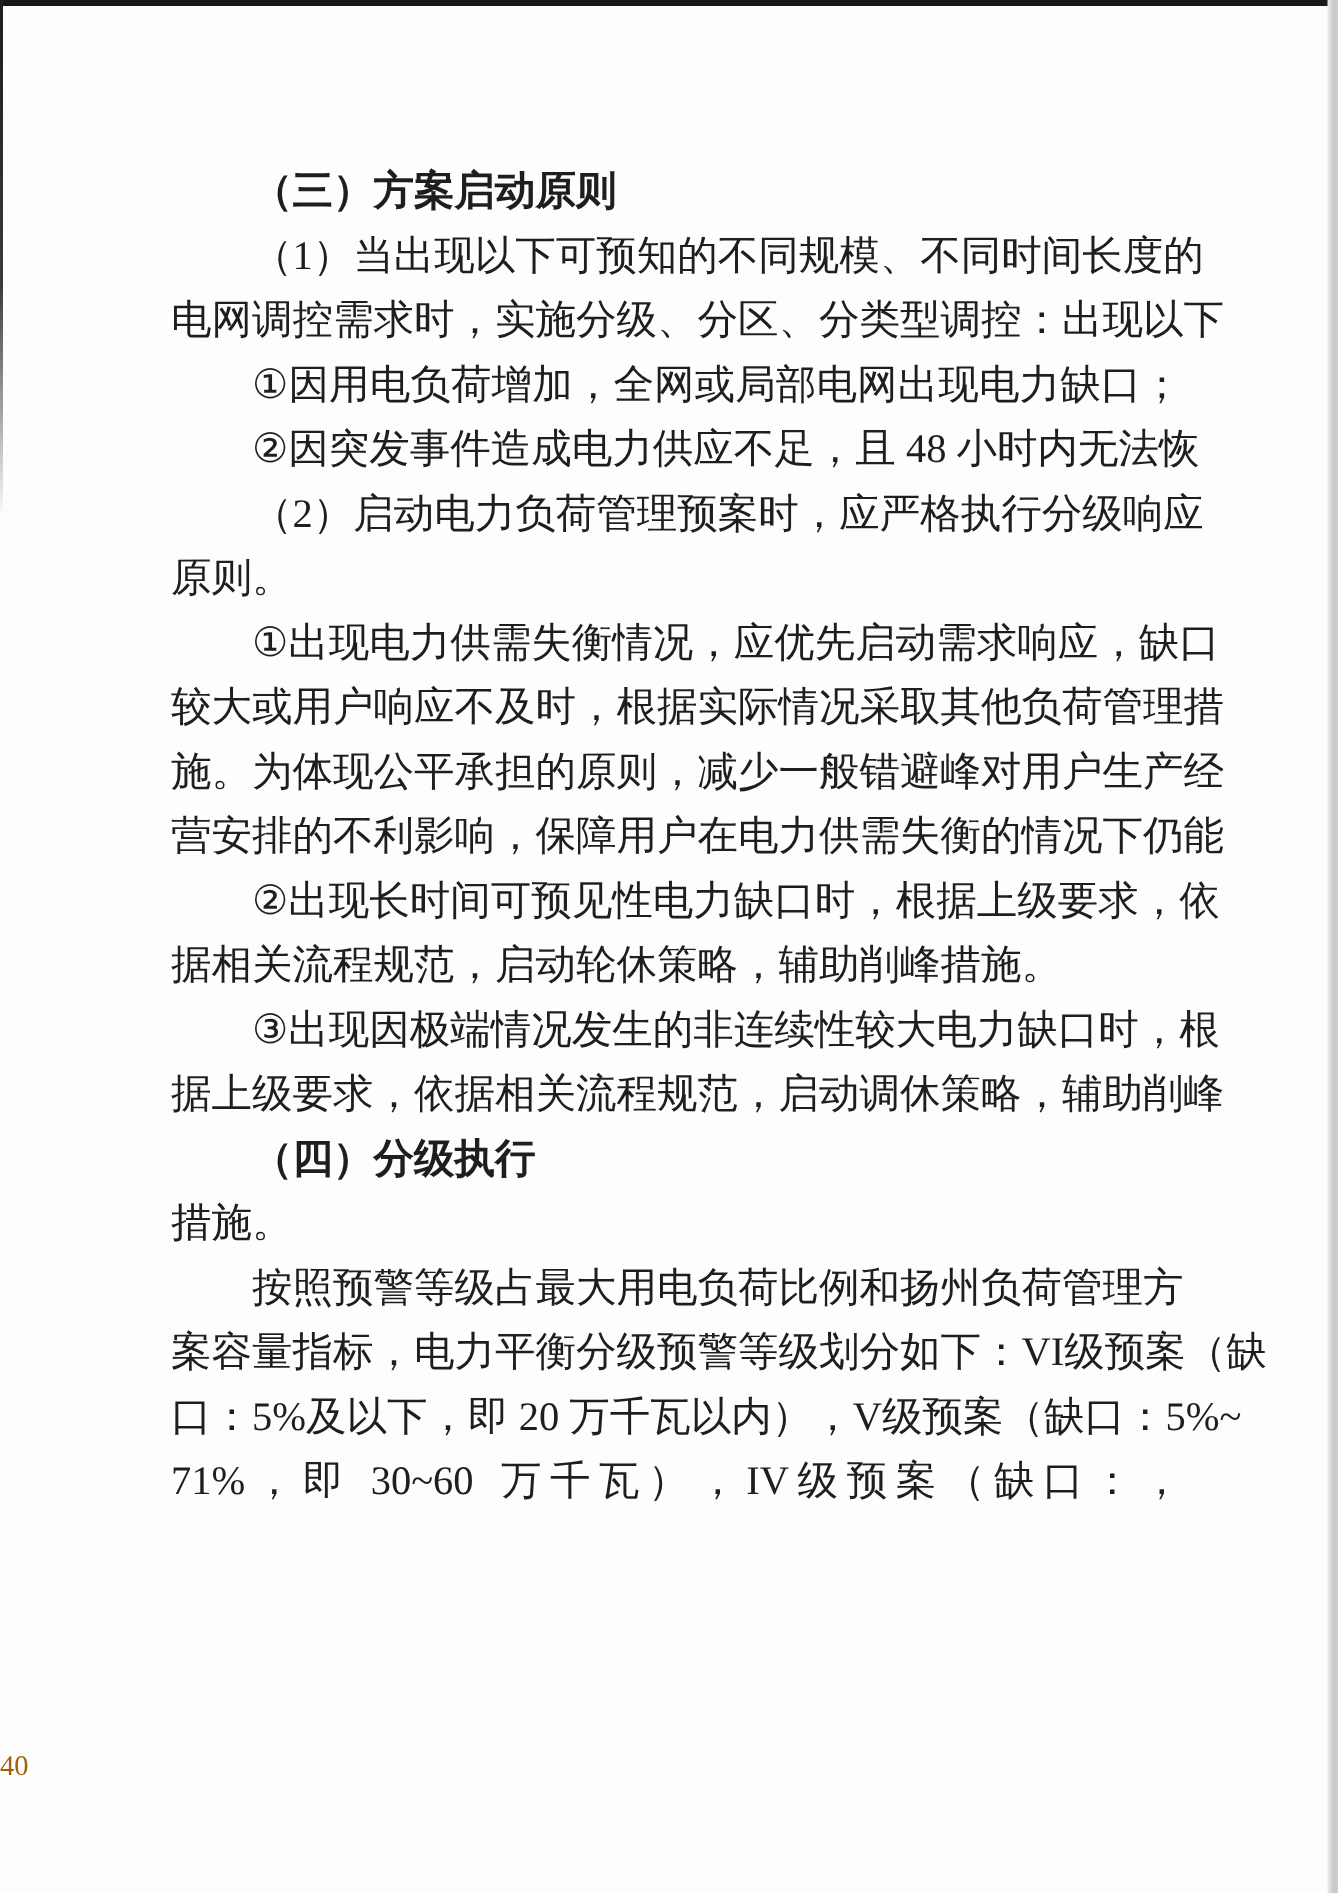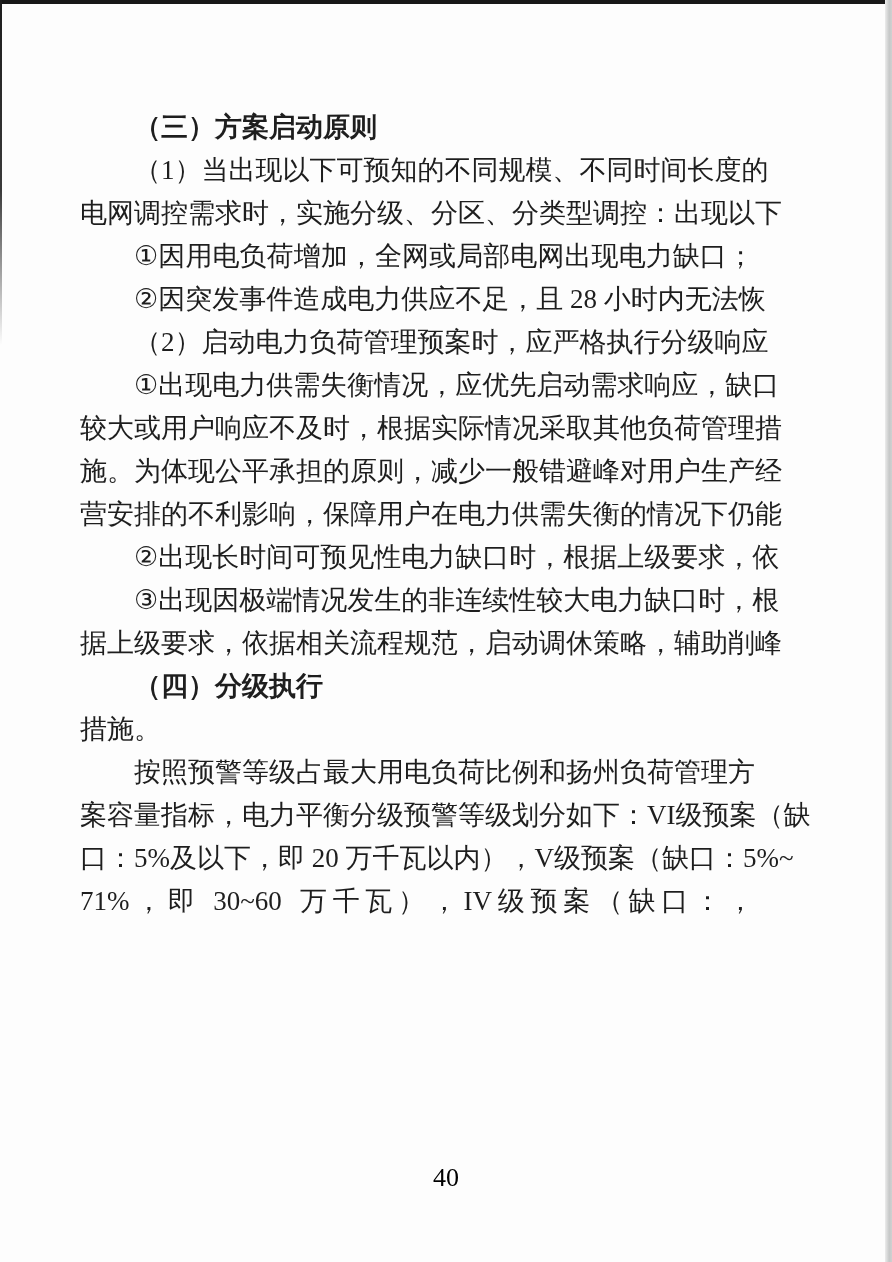--- a/index.html
+++ b/index.html
@@ -25,21 +25,21 @@
   .edge.left {
     left: 0; top: 0; width: 2px; height: 345px;
     background: linear-gradient(to bottom, #1d1d1d 0%, #3a3a3a 55%, rgba(0,0,0,0) 100%);
   }
   .edge.right {
     right: 0; top: 0; width: 7px; height: 1262px;
     background: linear-gradient(to right, #ececec 0%, #c6c8c8 60%, #cfd1d1 100%);
   }
   .text-block {
     position: absolute;
-    left: 80px;
+    left: 114px;
     top: 106px;
     width: 674px;
   }
   .line {
     height: 43px;
     line-height: 43px;
     font-size: 27px;
     white-space: pre;
     letter-spacing: 0;
   }
@@ -52,23 +52,22 @@
     white-space: normal;
   }
   .tok { white-space: pre; }
   .page-number {
     position: absolute;
     left: 0;
     top: 1162px;
     width: 892px;
     height: 32px;
     line-height: 32px;
-    text-align: center;
-    font-size: 26px;
-    color: #000000;
+    font-size: 19px;
+    color: #a16207;
   }
 </style>
 </head>
 <body>
 
 <div class="page">
   <div class="edge top"></div>
   <div class="edge left"></div>
   <div class="edge right"></div>
   <div class="text-block">
@@ -163,21 +162,21 @@
         <span class="tok">成</span>
         <span class="tok">电</span>
         <span class="tok">力</span>
         <span class="tok">供</span>
         <span class="tok">应</span>
         <span class="tok">不</span>
         <span class="tok">足</span>
         <span class="tok">，</span>
         <span class="tok">且</span>
         <span class="tok"> </span>
-        <span class="tok">28</span>
+        <span class="tok">48</span>
         <span class="tok"> </span>
         <span class="tok">小</span>
         <span class="tok">时</span>
         <span class="tok">内</span>
         <span class="tok">无</span>
         <span class="tok">法</span>
         <span class="tok">恢</span>
       </div>
       <div class="line indent justify">
         <span class="tok">（</span>
@@ -198,20 +197,21 @@
         <span class="tok">应</span>
         <span class="tok">严</span>
         <span class="tok">格</span>
         <span class="tok">执</span>
         <span class="tok">行</span>
         <span class="tok">分</span>
         <span class="tok">级</span>
         <span class="tok">响</span>
         <span class="tok">应</span>
       </div>
+      <div class="line">原则。</div>
       <div class="line indent justify">
         <span class="tok">①</span>
         <span class="tok">出</span>
         <span class="tok">现</span>
         <span class="tok">电</span>
         <span class="tok">力</span>
         <span class="tok">供</span>
         <span class="tok">需</span>
         <span class="tok">失</span>
         <span class="tok">衡</span>
@@ -334,20 +334,21 @@
         <span class="tok">，</span>
         <span class="tok">根</span>
         <span class="tok">据</span>
         <span class="tok">上</span>
         <span class="tok">级</span>
         <span class="tok">要</span>
         <span class="tok">求</span>
         <span class="tok">，</span>
         <span class="tok">依</span>
       </div>
+      <div class="line">据相关流程规范，启动轮休策略，辅助削峰措施。</div>
       <div class="line indent justify">
         <span class="tok">③</span>
         <span class="tok">出</span>
         <span class="tok">现</span>
         <span class="tok">因</span>
         <span class="tok">极</span>
         <span class="tok">端</span>
         <span class="tok">情</span>
         <span class="tok">况</span>
         <span class="tok">发</span>

